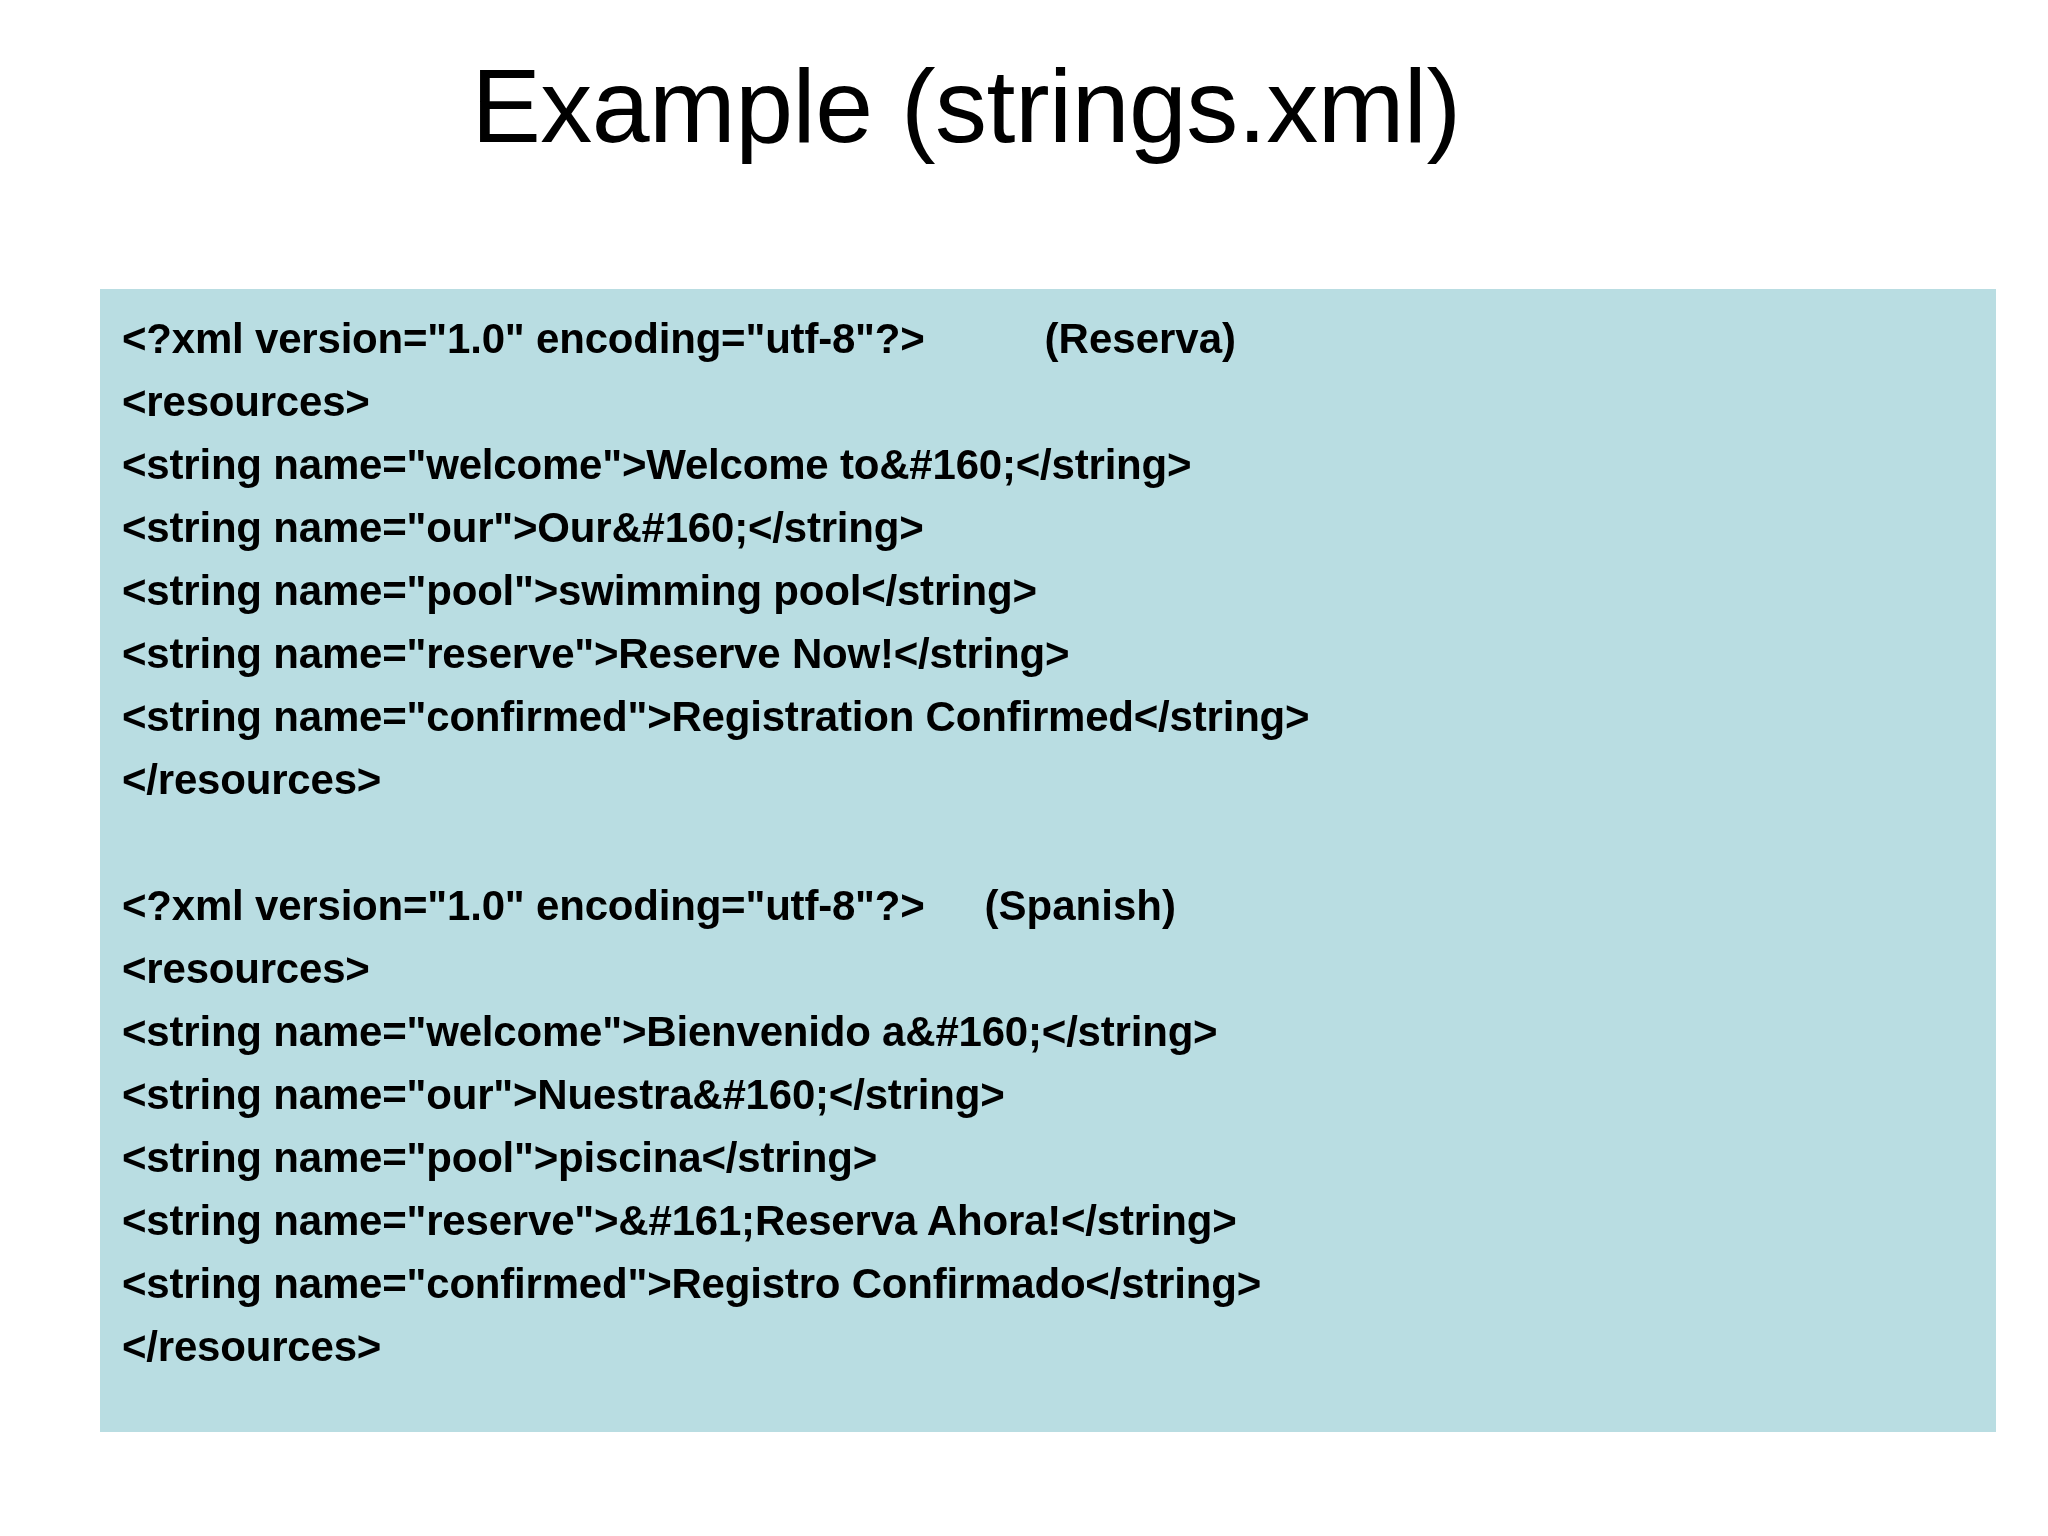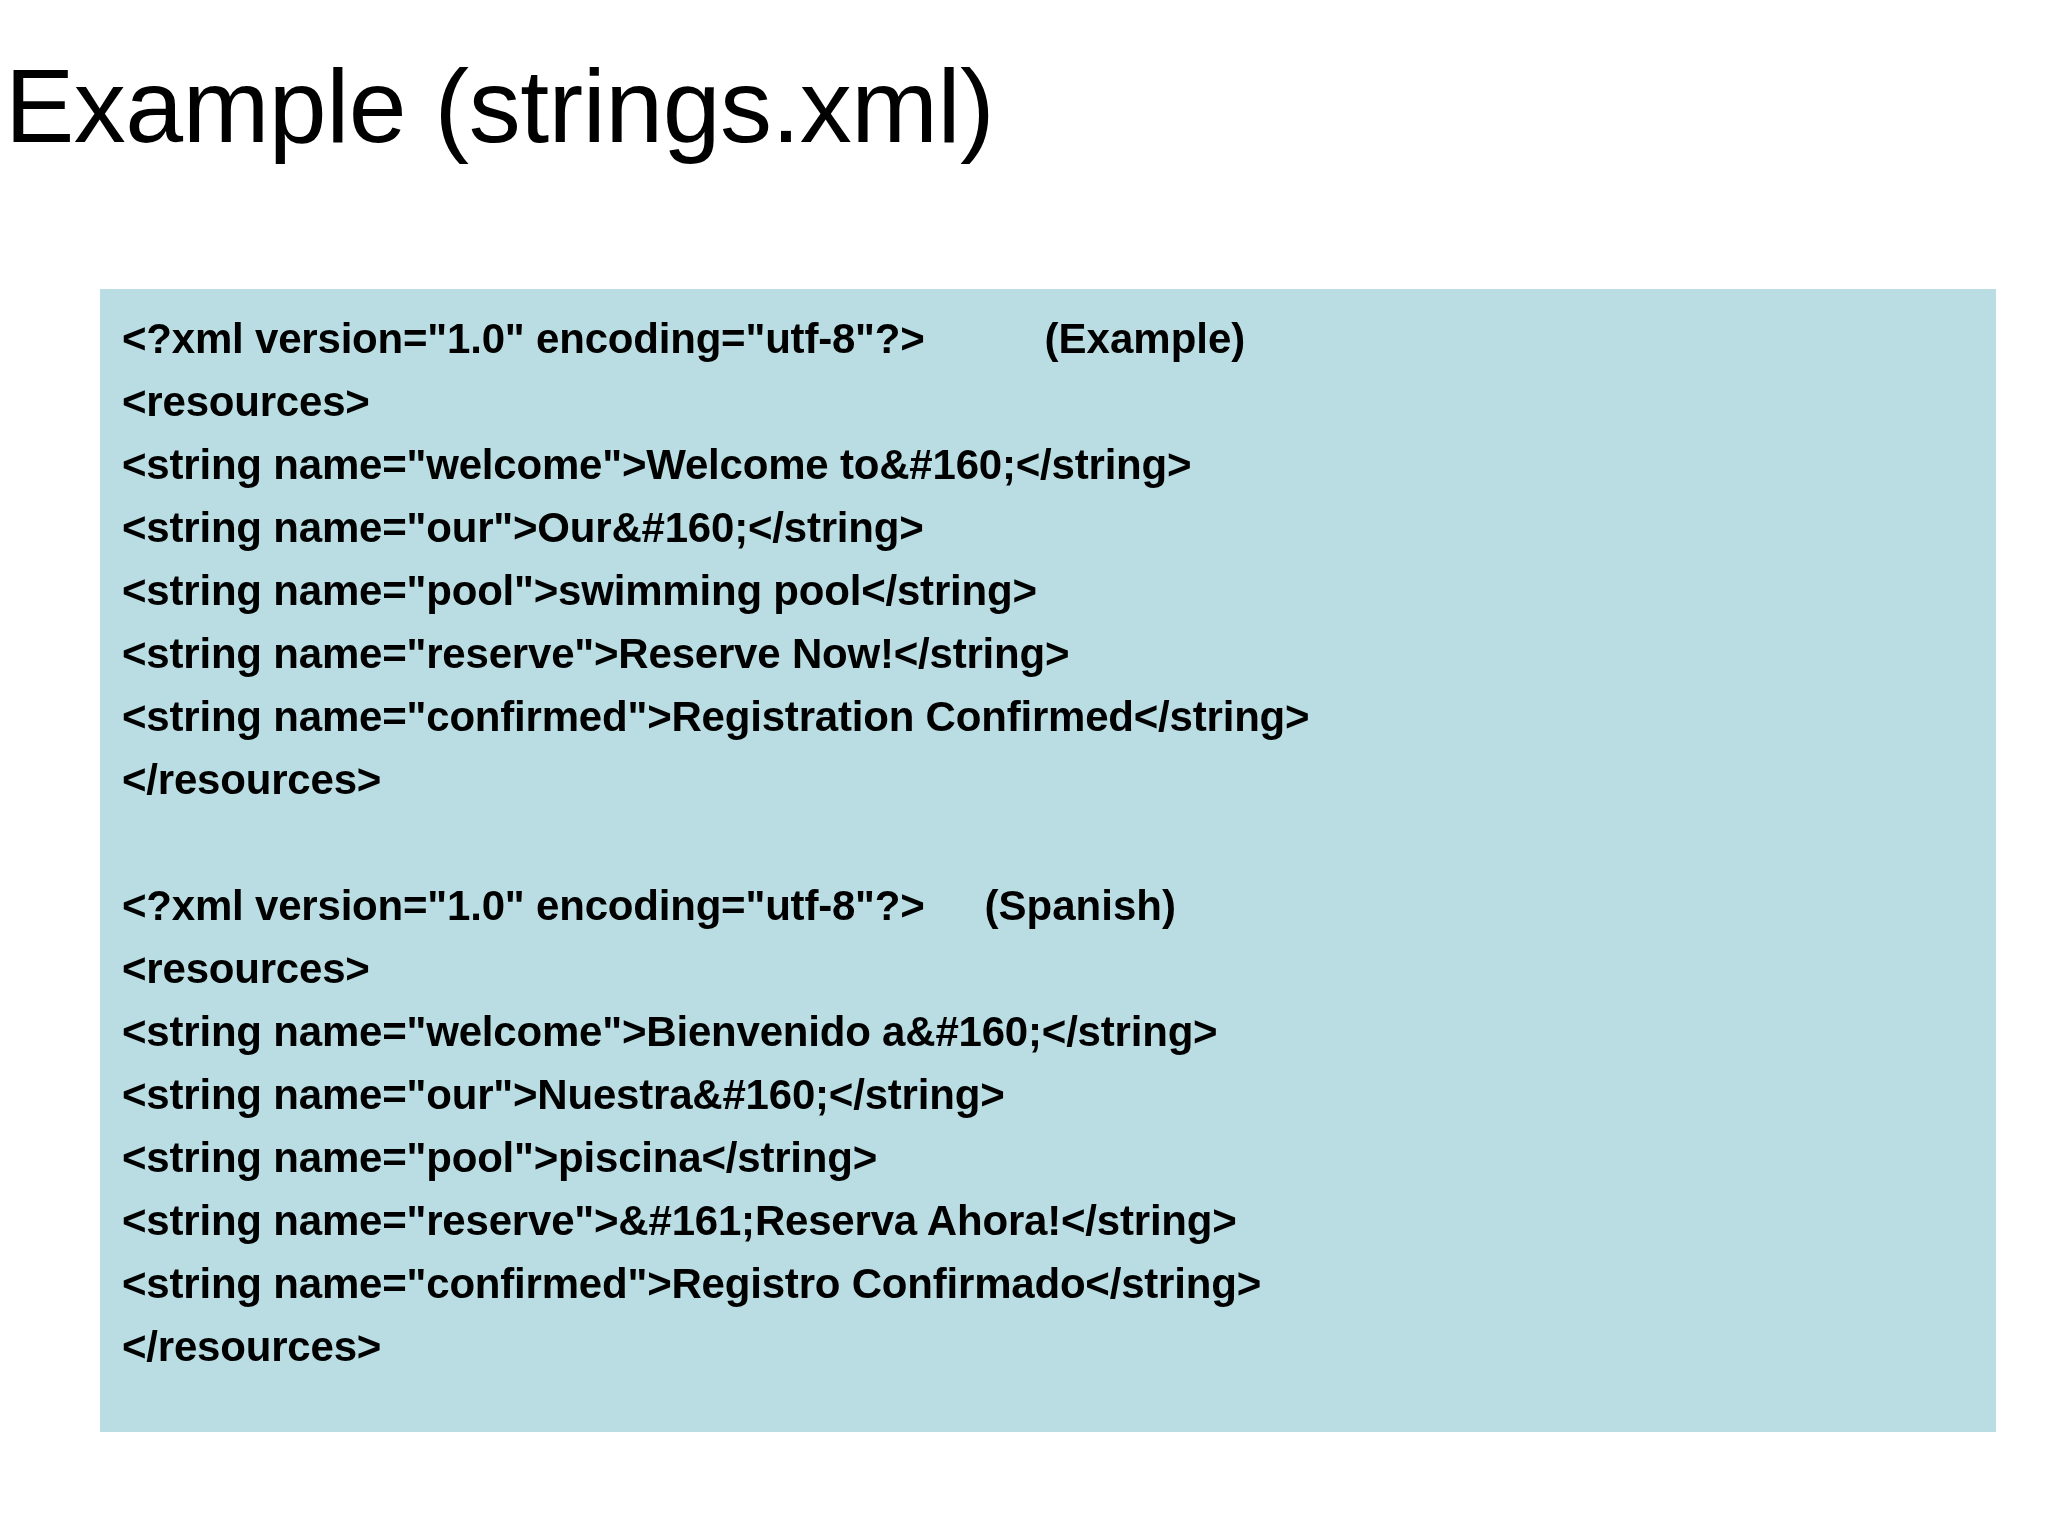--- a/index.html
+++ b/index.html
@@ -11,24 +11,24 @@
     height: 1536px;
     background: #ffffff;
     font-family: "Liberation Sans", "DejaVu Sans", sans-serif;
     overflow: hidden;
     position: relative;
   }
 
   
   #slide-title {
     position: absolute;
-    left: 5px;
+    left: 15px;
     top: 48px;
     width: 1902px;
-    text-align: left;
+    text-align: center;
     font-family: "Liberation Sans", "DejaVu Sans", sans-serif;
     font-size: 104px;
     font-weight: 400;
     line-height: 116px;
     color: #000000;
     letter-spacing: -0.5px;
     white-space: nowrap;
   }
 
   
@@ -86,21 +86,21 @@
 <div id="slide-root">
 
   <div id="slide-title">Example (strings.xml)</div>
 
   <div id="code-panel">
 
     <div class="code-block">
 
       <div class="code-line">
         <span class="code-text">&lt;?xml version="1.0" encoding="utf-8"?&gt;</span>
-        <span class="lang-tag tag-offset-english">(Example)</span>
+        <span class="lang-tag tag-offset-english">(Reserva)</span>
       </div>
 
       <div class="code-line">
         <span class="code-text">&lt;resources&gt;</span>
       </div>
 
 
       <div class="code-line">
         <span class="code-text">&lt;string name="welcome"&gt;Welcome to&amp;#160;&lt;/string&gt;</span>
       </div>

